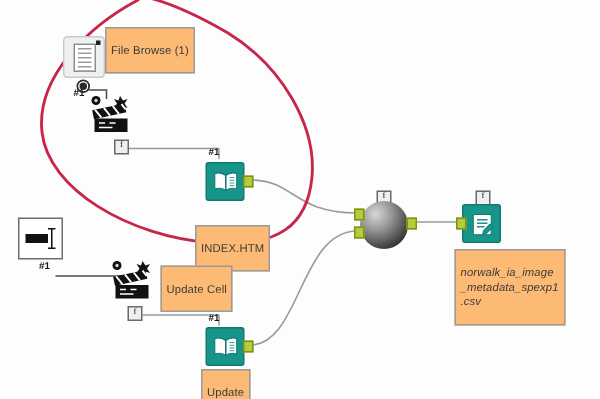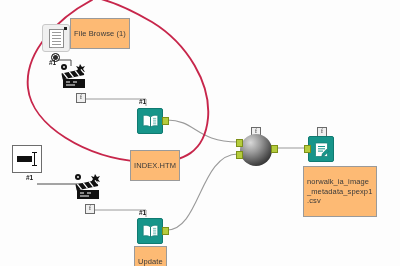--- a/index.html
+++ b/index.html
@@ -18,21 +18,21 @@
     position:absolute;
     background:#fdba74;
     border:1px solid #9a9a9a;
     color:#3a3a3a;
     font-size:7.5px;
     line-height:9px;
     padding:10px 3px;
     white-space:pre;
     letter-spacing:.1px;
   }
-  .label.multi{white-space:pre-line;line-height:9.5px;}
+  .label.multi{white-space:pre-line;line-height:9.5px;font-style:italic;}
   
   .teal-box{
     width:24px;height:24px;
     background:#17958a;
     border:1px solid #0f7a71;
     border-radius:2px;
     display:flex;align-items:center;justify-content:center;
   }
   .port{
     position:absolute;
@@ -195,20 +195,21 @@
       <circle cx="4" cy="5" r="1.1" fill="#ddd"></circle>
       <path d="M21,2 l2,3 l3,-1 l-2,3 l2,3 l-3,-1 l-2,3 l-1,-3 l-3,1 l2,-3 l-2,-3 l3,1 z" fill="#111"></path>
       <g transform="rotate(-12 14 14)">
         <rect x="2" y="10" width="22" height="6" fill="#111"></rect>
         <path d="M4,10 l3,6 M10,10 l3,6 M16,10 l3,6 M22,10 l2,4" stroke="#fff" stroke-width="1.3"></path>
       </g>
       <rect x="3" y="18" width="22" height="9" fill="#111"></rect>
       <path d="M6,21 h4 M13,21 h4 M6,24 h9" stroke="#fff" stroke-width="1.1"></path>
     </svg>
   </div>
+  <div class="label" style="left:107px;top:177px;">Update Cell</div>
   <div class="tiny-f" style="left:85px;top:204px;">f</div>
 
   <div class="hash" style="left:139px;top:209px;">
     <span>#1</span>
   </div>
   <div class="node" style="left:137px;top:218px;">
     <div class="teal-box">
       <svg width="17" height="14" viewBox="0 0 17 14">
         <path d="M8.5,3 C6.5,1.2 3.5,1 1.2,1.6 L1.2,12 C3.5,11.3 6.5,11.6 8.5,13 Z" fill="#fff" stroke="#0f7a71" stroke-width=".7"></path>
         <path d="M8.5,3 C10.5,1.2 13.5,1 15.8,1.6 L15.8,12 C13.5,11.3 10.5,11.6 8.5,13 Z" fill="#fff" stroke="#0f7a71" stroke-width=".7"></path>

